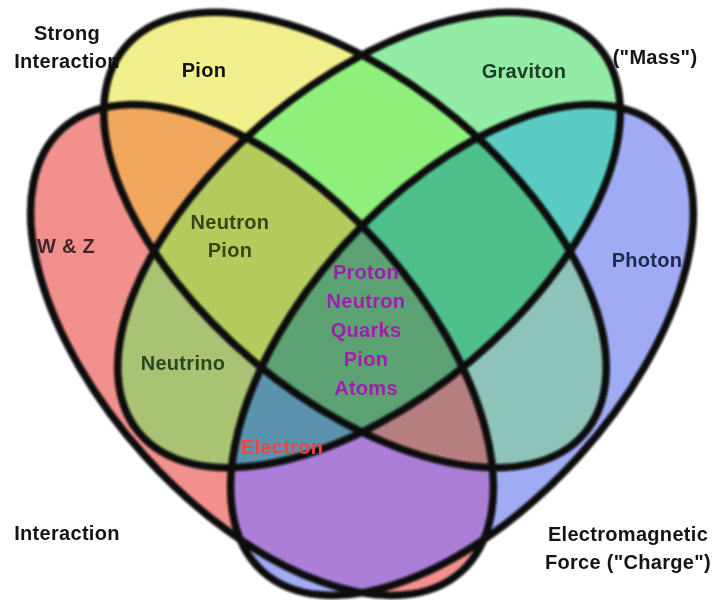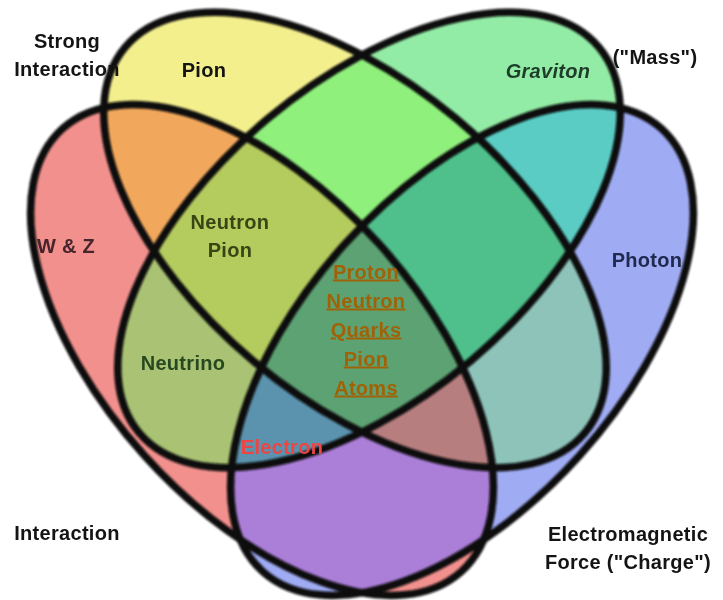--- a/index.html
+++ b/index.html
@@ -23,21 +23,21 @@
     color:#141414;
   }
   .center-block{line-height:29px;}
   .c-black{color:#141414;}
   .c-graviton{color:#1d3d2a;}
   .c-wz{color:#46242b;text-align:right;}
   .c-photon{color:#20294f;margin-top:28px;}
   .c-np{color:#394515;}
   .c-neutrino{color:#27491f;}
   .c-electron{color:#ef4444;margin-top:17px;}
-  .c-center{color:#a16207;text-decoration:underline;}
+  .c-center{color:#a21caf;}
 </style>
 </head>
 <body>
 
 <div class="stage">
 
   <svg width="723" height="600" viewBox="0 0 723 600">
     <defs>
       <ellipse id="eA" cx="262" cy="350" rx="298" ry="158" transform="rotate(48 262 350)"></ellipse>
       <ellipse id="eB" cx="355" cy="240" rx="300" ry="158" transform="rotate(40 355 240)"></ellipse>
@@ -111,41 +111,41 @@
       </g>
 
     <g fill="none" stroke-width="7.5" filter="url(#soft)">
       <use href="#eA" stroke="#0d0d0d"></use>
       <use href="#eB" stroke="#0d0d0d"></use>
       <use href="#eC" stroke="#0d0d0d"></use>
       <use href="#eD" stroke="#0d0d0d"></use>
     </g>
   </svg>
 
-  <div class="label c-black" style="left:67px;top:47px;margin-top:8px;">
+  <div class="label c-black" style="left:67px;top:47px;">
     <div>Strong</div>
     <div>Interaction</div>
   </div>
 
   <div class="label c-black" style="left:655px;top:57px;">
     <div>("Mass")</div>
   </div>
 
   <div class="label c-black" style="left:67px;top:533px;">
     <div>Interaction</div>
   </div>
 
   <div class="label c-black" style="left:628px;top:548px;">
     <div>Electromagnetic</div>
     <div>Force ("Charge")</div>
   </div>
 
   <div class="label c-black" style="left:204px;top:70px;">Pion</div>
 
-  <div class="label c-graviton" style="left:548px;top:71px;font-style:italic;">Graviton</div>
+  <div class="label c-graviton" style="left:524px;top:71px;">Graviton</div>
 
   <div class="label c-wz" style="left:66px;top:246px;">
     <div>W &amp; Z</div>
   </div>
 
   <div class="label c-photon" style="left:647px;top:232px;">Photon</div>
 
   <div class="label c-np" style="left:230px;top:236px;">
     <div>Neutron</div>
     <div>Pion</div>

